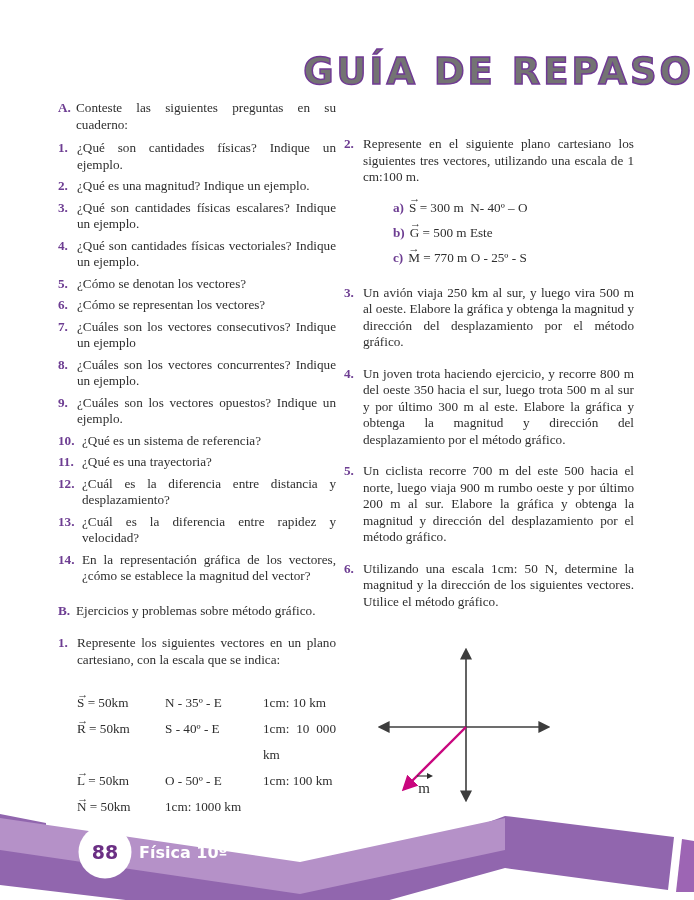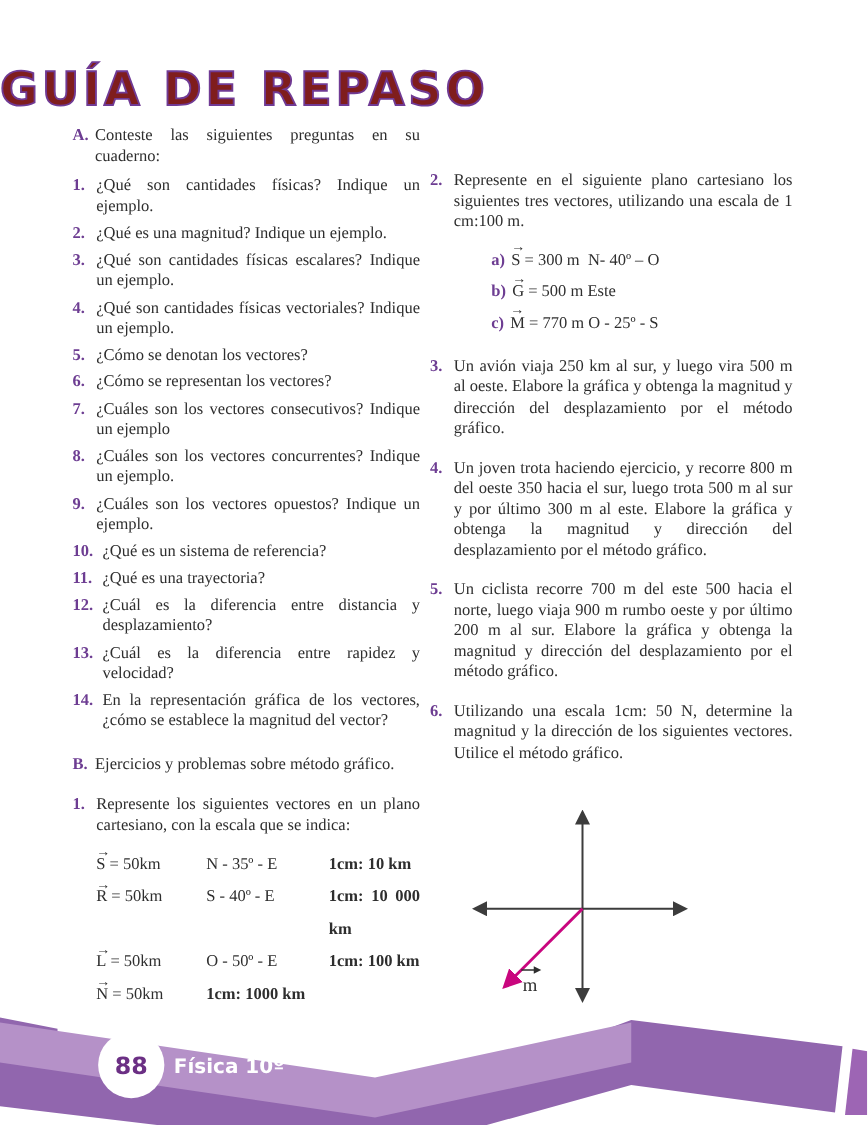--- a/index.html
+++ b/index.html
@@ -4,24 +4,24 @@
 <style>
   * { margin:0; padding:0; box-sizing:border-box; }
   html,body { background:#fff; }
   #page {
     position:relative; width:694px; height:900px; background:#ffffff;
     font-family:"Liberation Serif", serif; color:#2e2e2e; overflow:hidden;
   }
   
   #title {
     position:absolute; top:50px; left:0; width:100%;
-    text-align:left;
+    text-align:right;
     font-family:"DejaVu Sans", sans-serif;
     font-size:37px; font-weight:800; letter-spacing:3px;
-    color:#7f1d1d;
+    color:#737373;
     -webkit-text-stroke:1.5px #703a94;
   }
   
   #col-left  { position:absolute; left:58px;  top:100px; width:278px; }
   #col-right { position:absolute; left:344px; top:136px; width:290px; }
   .body-txt { font-size:13.2px; line-height:16.5px; text-align:justify; }
 
   .section { display:flex; margin-bottom:7px; }
   .section .slabel { color:#6d3d92; font-weight:bold; min-width:18px; }
   .q, .ex { display:flex; margin-bottom:5px; }
@@ -32,25 +32,25 @@
 
   #section-b { margin-top:18px; margin-bottom:16px; }
 
   
   .vec { position:relative; display:inline-block; font-weight:normal; }
   .vec::before {
     content:"\2192"; position:absolute; top:-0.80em; left:0;
     font-size:0.85em; letter-spacing:0; color:#2e2e2e;
   }
   
-  .vrows { margin-top:10px; }
+  .vrows { margin-top:22px; }
   .vrow { display:flex; line-height:26px; }
   .vrow .c1 { width:88px; }
   .vrow .c2 { width:98px; }
-  .vrow .c3 { flex:1;font-weight:bold; }
+  .vrow .c3 { flex:1; }
 
   
   .subs { margin-top:9px; }
   .sub { display:flex; margin-left:30px; line-height:25px; }
   .sub .sublabel { color:#6d3d92; font-weight:bold; margin-right:5px; }
   .sub .subval { white-space:pre; }
 
   
   #diagram { position:absolute; left:358px; top:640px; }
 

